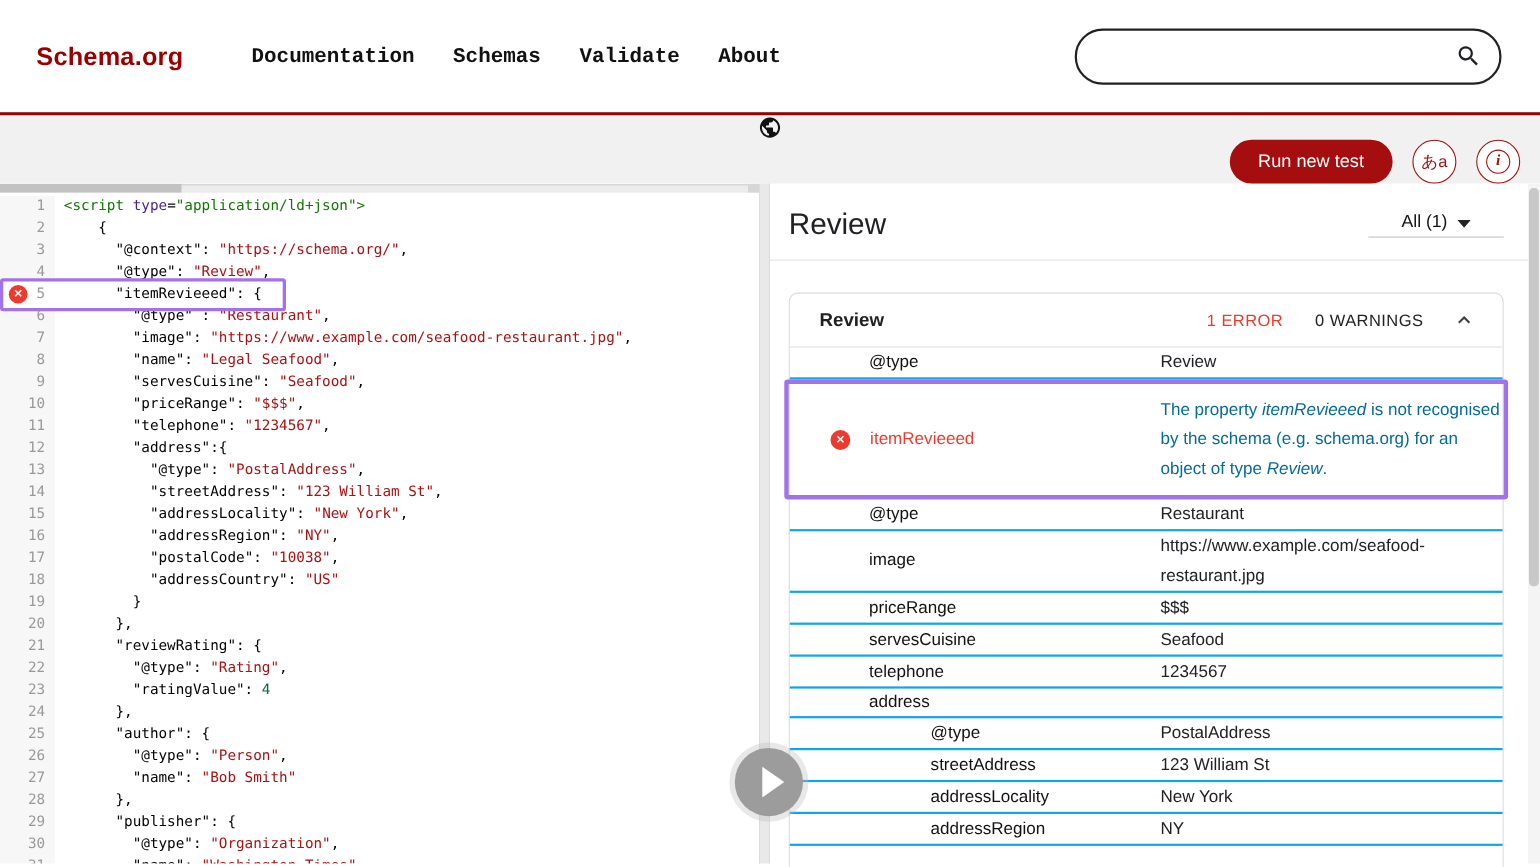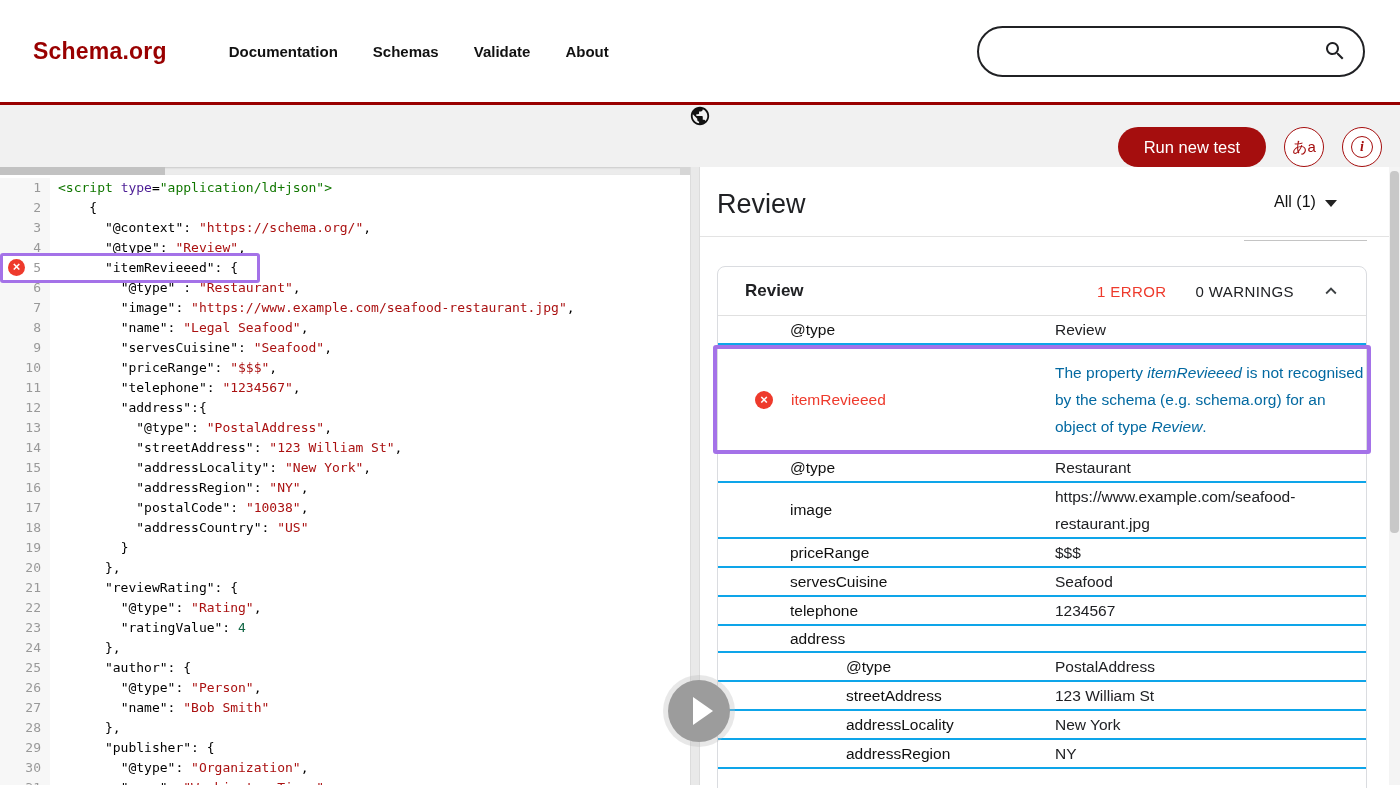--- a/index.html
+++ b/index.html
@@ -4,21 +4,21 @@
 <style>
   * { margin:0; padding:0; box-sizing:border-box; }
   html,body { width:1400px; height:788px; overflow:hidden; background:#fff;
               font-family:"Liberation Sans", sans-serif; }
 
   
   .site-header { height:105px; display:flex; align-items:center; padding:0 35px 0 33px;
                  background:#fff; border-bottom:3px solid #990000; }
   .logo { color:#990000; font-size:23px; font-weight:bold; letter-spacing:.2px; cursor:pointer; }
   .main-nav { display:flex; gap:35px; margin-left:62px; }
-  .nav-link { font-size:15px; font-weight:bold; color:#111; cursor:pointer; }
+  .nav-link { font-size:19px; font-weight:bold; color:#111; cursor:pointer;font-family:Liberation Mono, monospace; }
   .search-wrap { margin-left:auto; position:relative; width:388px; height:51px; }
   .search-input { width:100%; height:100%; border:2px solid #202124; border-radius:26px;
                   padding:0 52px 0 22px; font-size:16px; outline:none; background:#fff; }
   .search-icon { position:absolute; right:18px; top:13px; width:24px; height:24px; cursor:pointer; }
 
   
   .toolbar { height:62px; background:#f1f1f1; display:flex; align-items:center; padding:0 18px 0 18px;flex-direction:column; }
   .globe-icon { width:26px; height:26px; }
   .toolbar-right { margin-left:auto; display:flex; align-items:center; gap:18px; }
   .run-btn { background:#a50e0e; color:#fff; border:none; border-radius:20px; height:40px;
@@ -60,21 +60,21 @@
   .play-btn { position:absolute; left:668px; top:513px; width:62px; height:62px; border-radius:50%;
               background:#9c9c9c; box-shadow:0 0 0 5px rgba(190,190,190,.35); cursor:pointer; z-index:20; }
   .play-tri { position:absolute; left:25px; top:17px; width:0; height:0;
               border-left:20px solid #fff; border-top:14px solid transparent; border-bottom:14px solid transparent; }
 
   
   .results-pane { flex:1; position:relative; background:#fff; }
   .results-header { height:70px; border-bottom:1px solid #e3e3e3; position:relative; }
   .results-title { position:absolute; left:17px; top:22px; font-size:27px; font-weight:normal; color:#202124; }
   .filter { position:absolute; right:33px; top:26px; width:123px; display:flex; align-items:center;
-            justify-content:center; gap:9px; padding-bottom:29px; border-bottom:1px solid #c4c4c4;
+            justify-content:center; gap:9px; padding-bottom:4px; border-bottom:1px solid #c4c4c4;
             font-size:16px; color:#111; cursor:pointer; }
   .caret-down { width:0; height:0; border-left:6px solid transparent; border-right:6px solid transparent;
                 border-top:7px solid #222; margin-top:3px; }
 
   .result-card { margin:29px 33px 0 17px; border:1px solid #dadce0; border-radius:8px; background:#fff; min-height:560px; }
   .card-header { display:flex; align-items:center; padding:13px 24px 13px 27px; border-bottom:1px solid #e0e0e0; }
   .card-title { font-size:17px; font-weight:bold; color:#202124; }
   .err-count { margin-left:auto; color:#ee3a2c; font-size:15px; letter-spacing:.4px; }
   .warn-count { margin-left:29px; color:#202124; font-size:15px; letter-spacing:.4px; }
   .chevron-up { margin-left:26px; width:22px; height:22px; cursor:pointer; }

